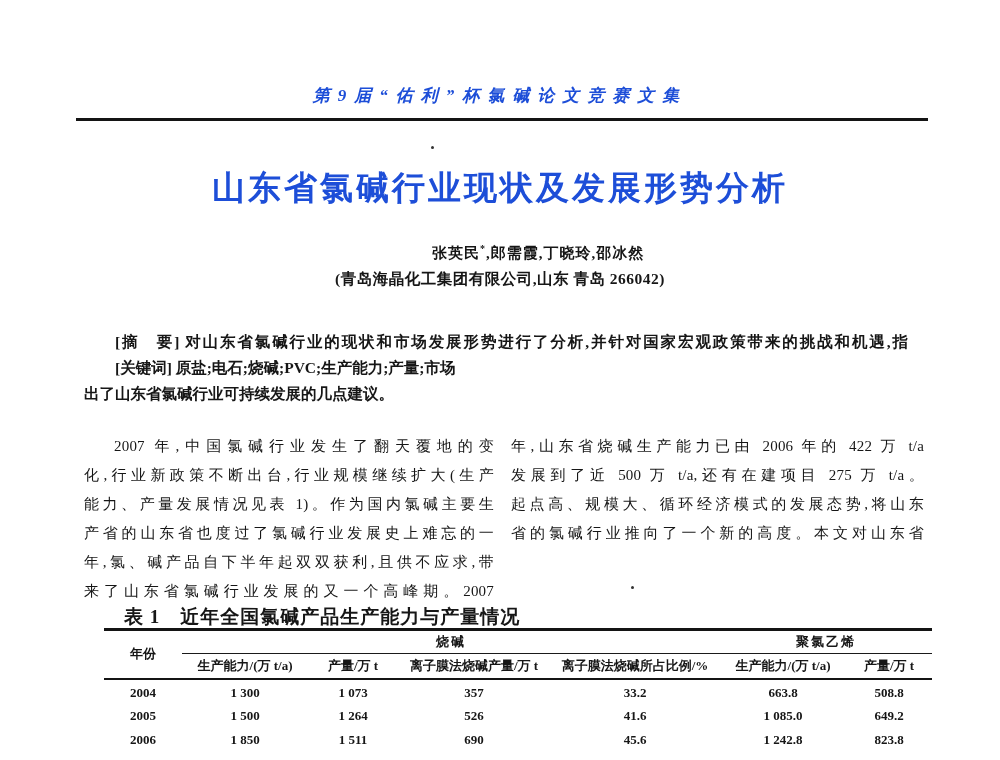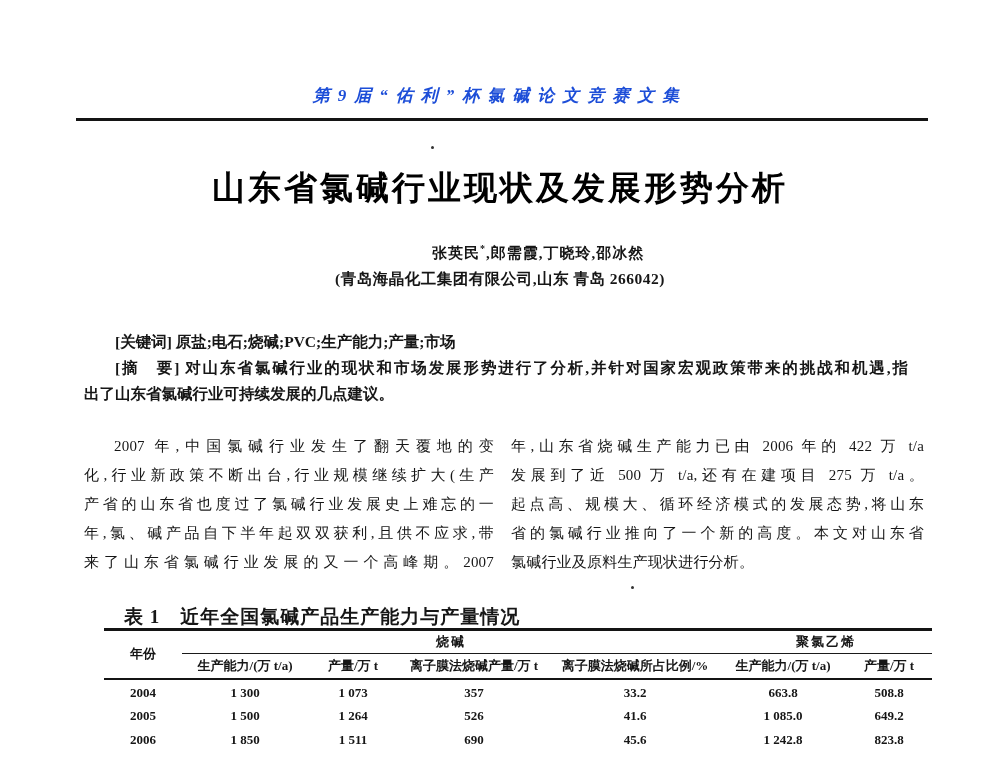--- a/index.html
+++ b/index.html
@@ -33,21 +33,21 @@
   .speck-a { top: 146px; left: 431px; width: 3px; height: 3px; }
   .speck-b { top: 586px; left: 631px; width: 3px; height: 3px; }
   .title {
     position: absolute;
     top: 166px; left: 0; width: 100%;
     text-align: center;
     font-family: "Liberation Sans", "DejaVu Sans", sans-serif;
     font-size: 33px;
     font-weight: bold;
     letter-spacing: 3px;
-    color: #000000;
+    color: #1d4ed8;
   }
   .authors {
     position: absolute;
     top: 243px; left: 9px; width: 100%;
     text-align: center;
     font-size: 15px;
     font-weight: 600;
     letter-spacing: 1px;
     margin-left: 29px;
   }
@@ -121,39 +121,39 @@
   <div class="speck speck-a"></div>
   <div class="speck speck-b"></div>
 
   <h1 class="title">山东省氯碱行业现状及发展形势分析</h1>
 
   <div class="authors"><span>张英民</span><sup>*</sup><span>,郎需霞,丁晓玲,邵冰然</span></div>
 
   <div class="affil">(青岛海晶化工集团有限公司,山东 青岛 266042)</div>
 
   <div class="meta">
+    <div class="indent2 jl"><span>[摘　要]</span><span> 对山东省氯碱行业的现状和市场发展形势进行了分析,并针对国家宏观政策带来的挑战和机遇,指</span></div>
     <div class="indent2"><span>[关键词]</span><span> 原盐;电石;烧碱;PVC;生产能力;产量;市场</span></div>
-    <div class="indent2 jl"><span>[摘　要]</span><span> 对山东省氯碱行业的现状和市场发展形势进行了分析,并针对国家宏观政策带来的挑战和机遇,指</span></div>
     <div>出了山东省氯碱行业可持续发展的几点建议。</div>
   </div>
 
   <div class="col col-left">
     <div class="indent2 jl">2007 年,中国氯碱行业发生了翻天覆地的变</div>
     <div class="jl">化,行业新政策不断出台,行业规模继续扩大(生产</div>
+    <div class="jl">能力、产量发展情况见表 1)。作为国内氯碱主要生</div>
     <div class="jl">产省的山东省也度过了氯碱行业发展史上难忘的一</div>
     <div class="jl">年,氯、碱产品自下半年起双双获利,且供不应求,带</div>
     <div class="jl">来了山东省氯碱行业发展的又一个高峰期。2007</div>
   </div>
 
   <div class="col col-right">
     <div class="jl">年,山东省烧碱生产能力已由 2006 年的 422 万 t/a</div>
     <div class="jl">发展到了近 500 万 t/a,还有在建项目 275 万 t/a。</div>
     <div class="jl">起点高、规模大、循环经济模式的发展态势,将山东</div>
     <div class="jl">省的氯碱行业推向了一个新的高度。本文对山东省</div>
-    <div>氯碱行业及原料生产现状进行分析。</div>
   </div>
 
   <div class="tcaption">表 1　近年全国氯碱产品生产能力与产量情况</div>
 
   <table class="dtable">
     <colgroup>
       <col style="width:78px">
         <col style="width:126px">
         <col style="width:90px">
       <col style="width:152px">

